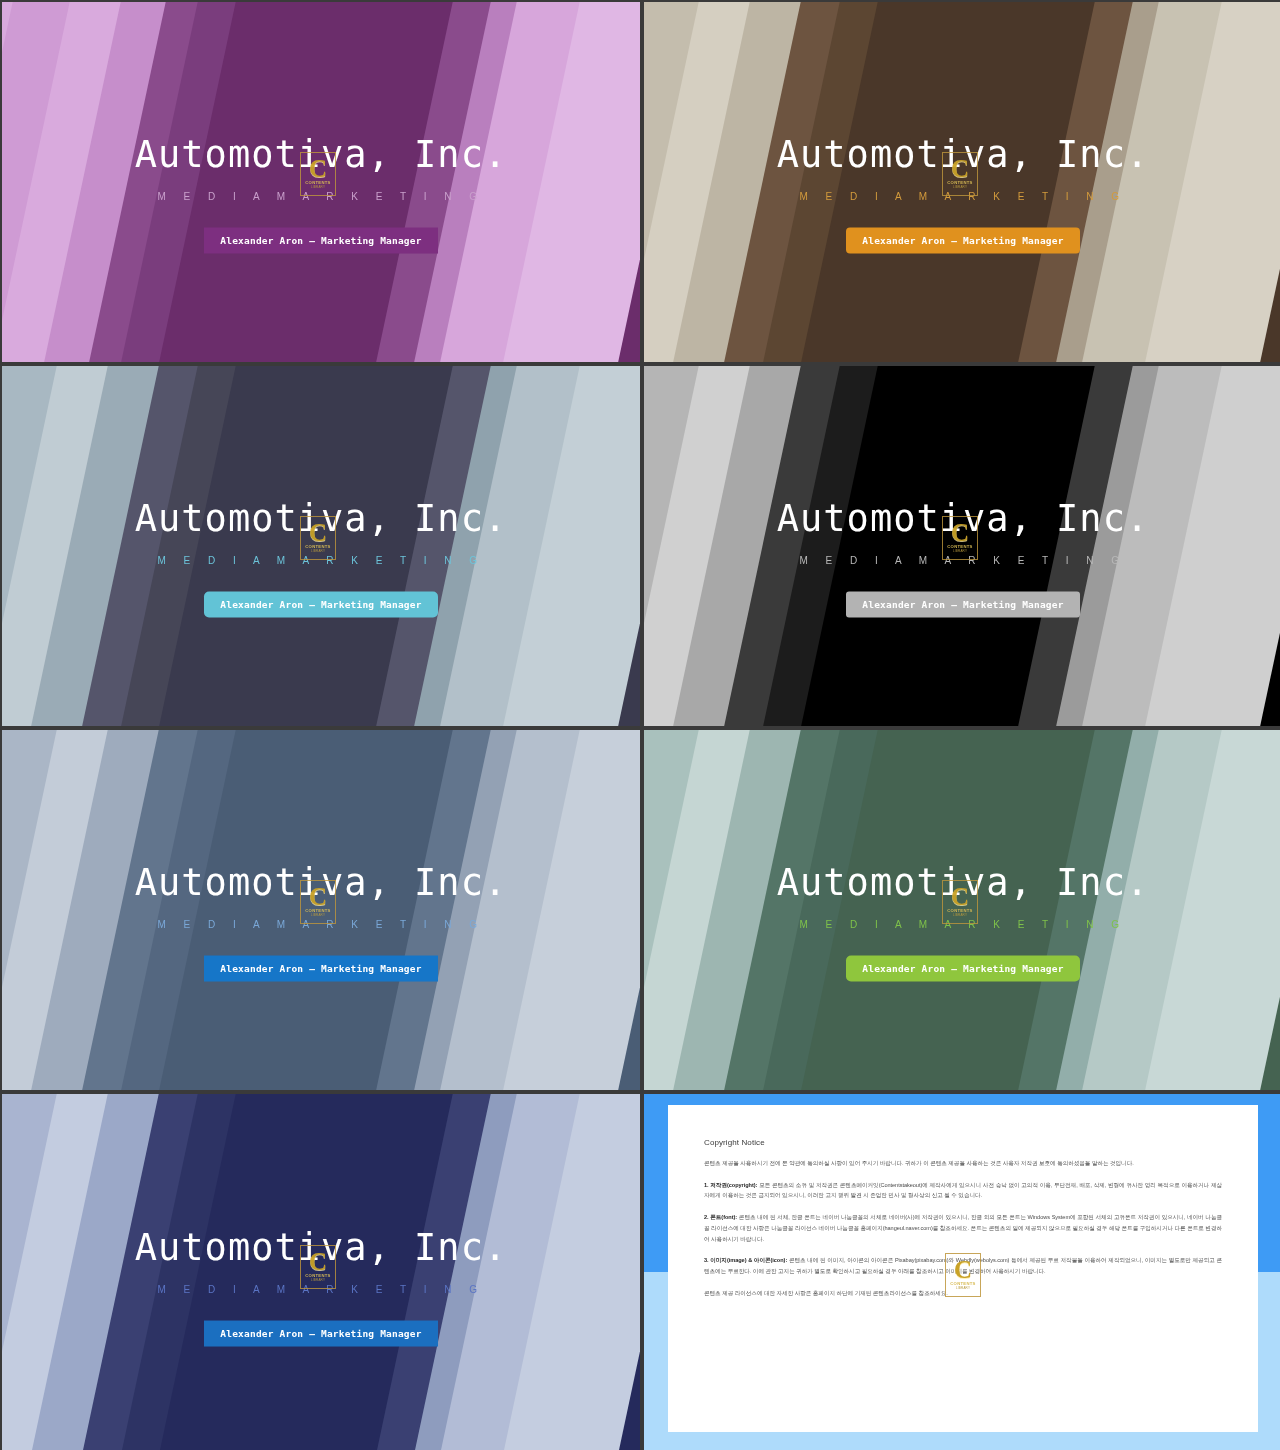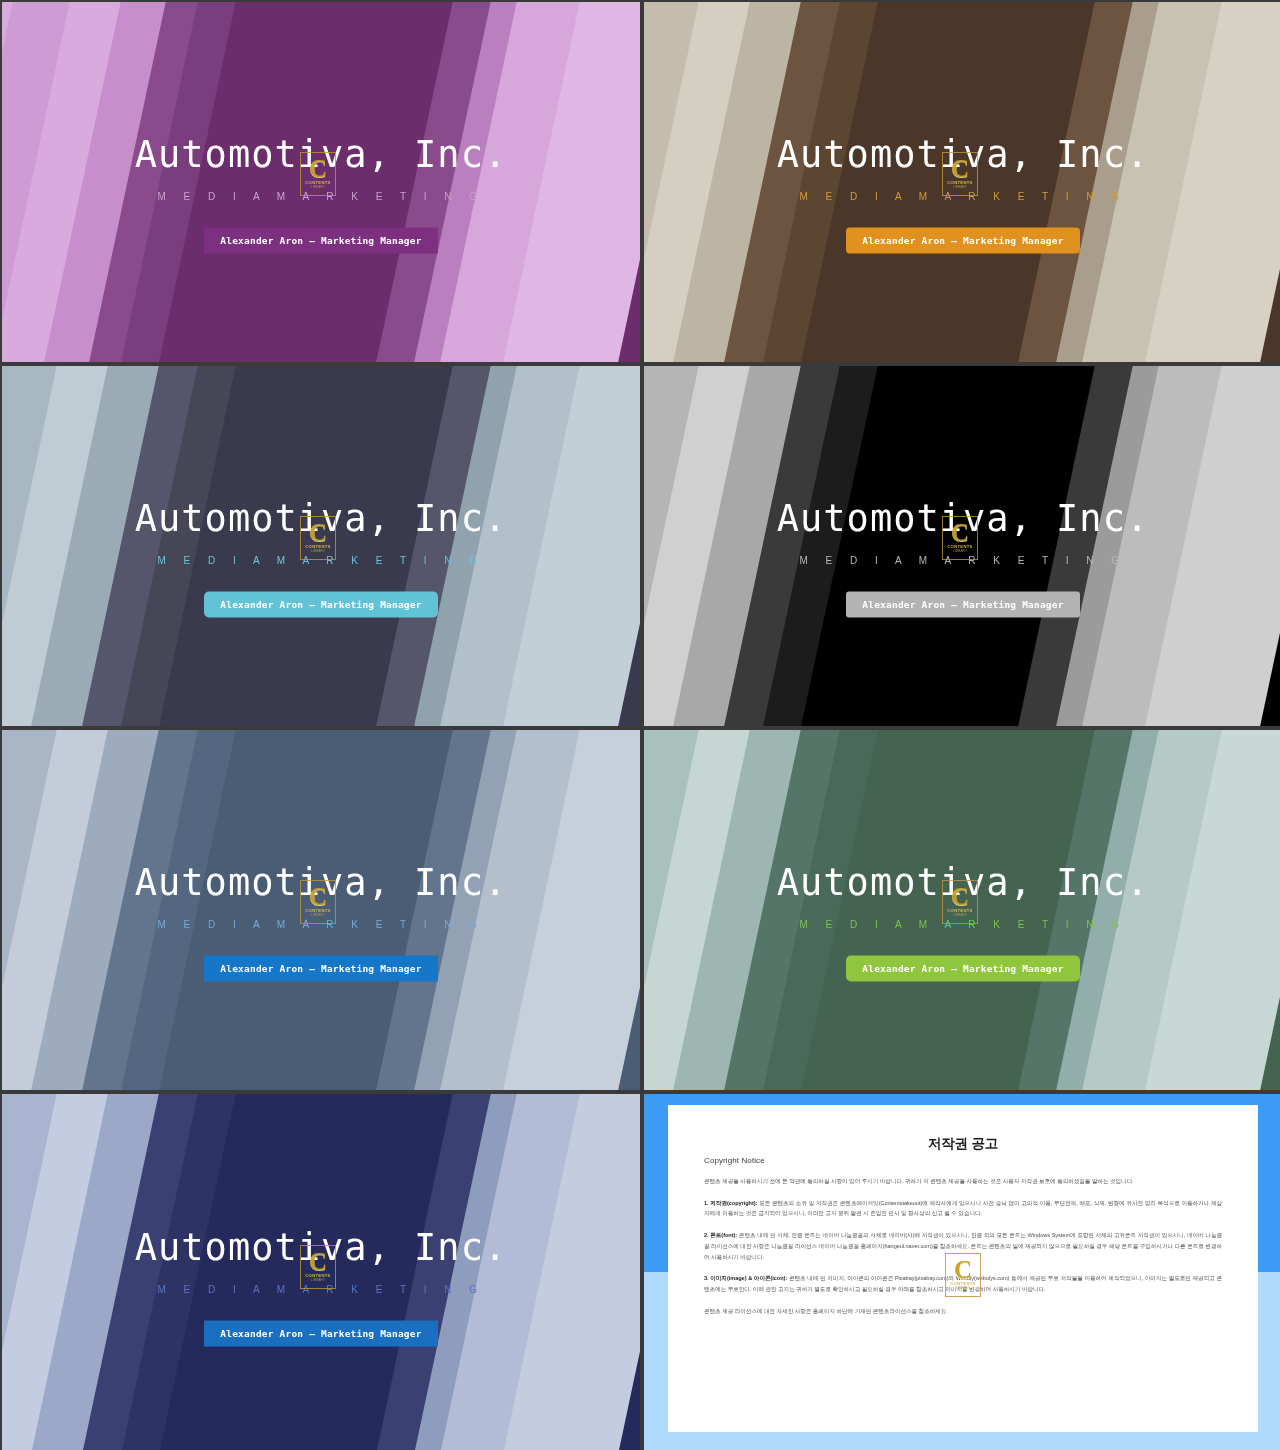--- a/index.html
+++ b/index.html
@@ -332,21 +332,20 @@
         <div class="wm-t1">CONTENTS</div>
         <div class="wm-t2">LIBRARY</div>
       </div>
     </div>
   </div>
 
   <div class="docslide">
     <div class="doc-bg-top" style="background: rgb(62, 155, 245);"></div>
     <div class="doc-bg-bot" style="background: rgb(174, 219, 251);"></div>
     <div class="doc-page">
-      <div class="doc-h1">저작권 공고</div>
       <div class="doc-h2">Copyright Notice</div>
       <div id="doc-body">
           <p class="doc-p">콘텐츠 제공을 사용하시기 전에 본 약관에 동의하실 사항이 있어 주시기 바랍니다. 귀하가 이 콘텐츠 제공을 사용하는 것은 사용자 저작권 보호에 동의하셨음을 말하는 것입니다.</p>
           <p class="doc-p"><b>1. 저작권(copyright): </b>모든 콘텐츠의 소유 및 저작권은 콘텐츠메이커잇(Contentstakeout)에 제작사에게 있으시니 사전 승낙 없이 고의적 이용, 무단전재, 배포, 삭제, 변형에 유사한 영리 목적으로 이용하거나 제삼자에게 이용하는 것은 금지되어 있으시니, 이러한 고지 행위 발견 시 존엄한 민사 및 형사상의 신고 될 수 있습니다.</p>
           <p class="doc-p"><b>2. 폰트(font): </b>콘텐츠 내에 된 서체, 한글 폰트는 네이버 나눔글꼴의 서체로 네이버(사)에 저작권이 있으시니, 한글 외의 모든 폰트는 Windows System에 포함된 서체의 고유폰트 저작권이 있으시니, 네이버 나눔글꼴 라이선스에 대한 사항은 나눔글꼴 라이선스 네이버 나눔글꼴 홈페이지(hangeul.naver.com)를 참조하세요. 폰트는 콘텐츠의 일에 제공되지 않으므로 필요하실 경우 해당 폰트를 구입하시거나 다른 폰트로 변경하여 사용하시기 바랍니다.</p>
           <p class="doc-p"><b>3. 이미지(image) &amp; 아이콘(icon): </b>콘텐츠 내에 된 이미지, 아이콘의 아이콘은 Pixabay(pixabay.com)와 Webdly(webolys.com) 등에서 제공된 무료 저작물을 이용하여 제작되었으니, 이미지는 별도로만 제공되고 콘텐츠에는 무료한다. 이에 관한 고지는 귀하가 별도로 확인하시고 필요하실 경우 아래를 참조하시고 이미지를 변경하여 사용하시기 바랍니다.</p>
           <p class="doc-p">콘텐츠 제공 라이선스에 대한 자세한 사항은 홈페이지 하단에 기재된 콘텐츠라이선스를 참조하세요.</p>
         </div>
     </div>
     <div class="doc-wm">

